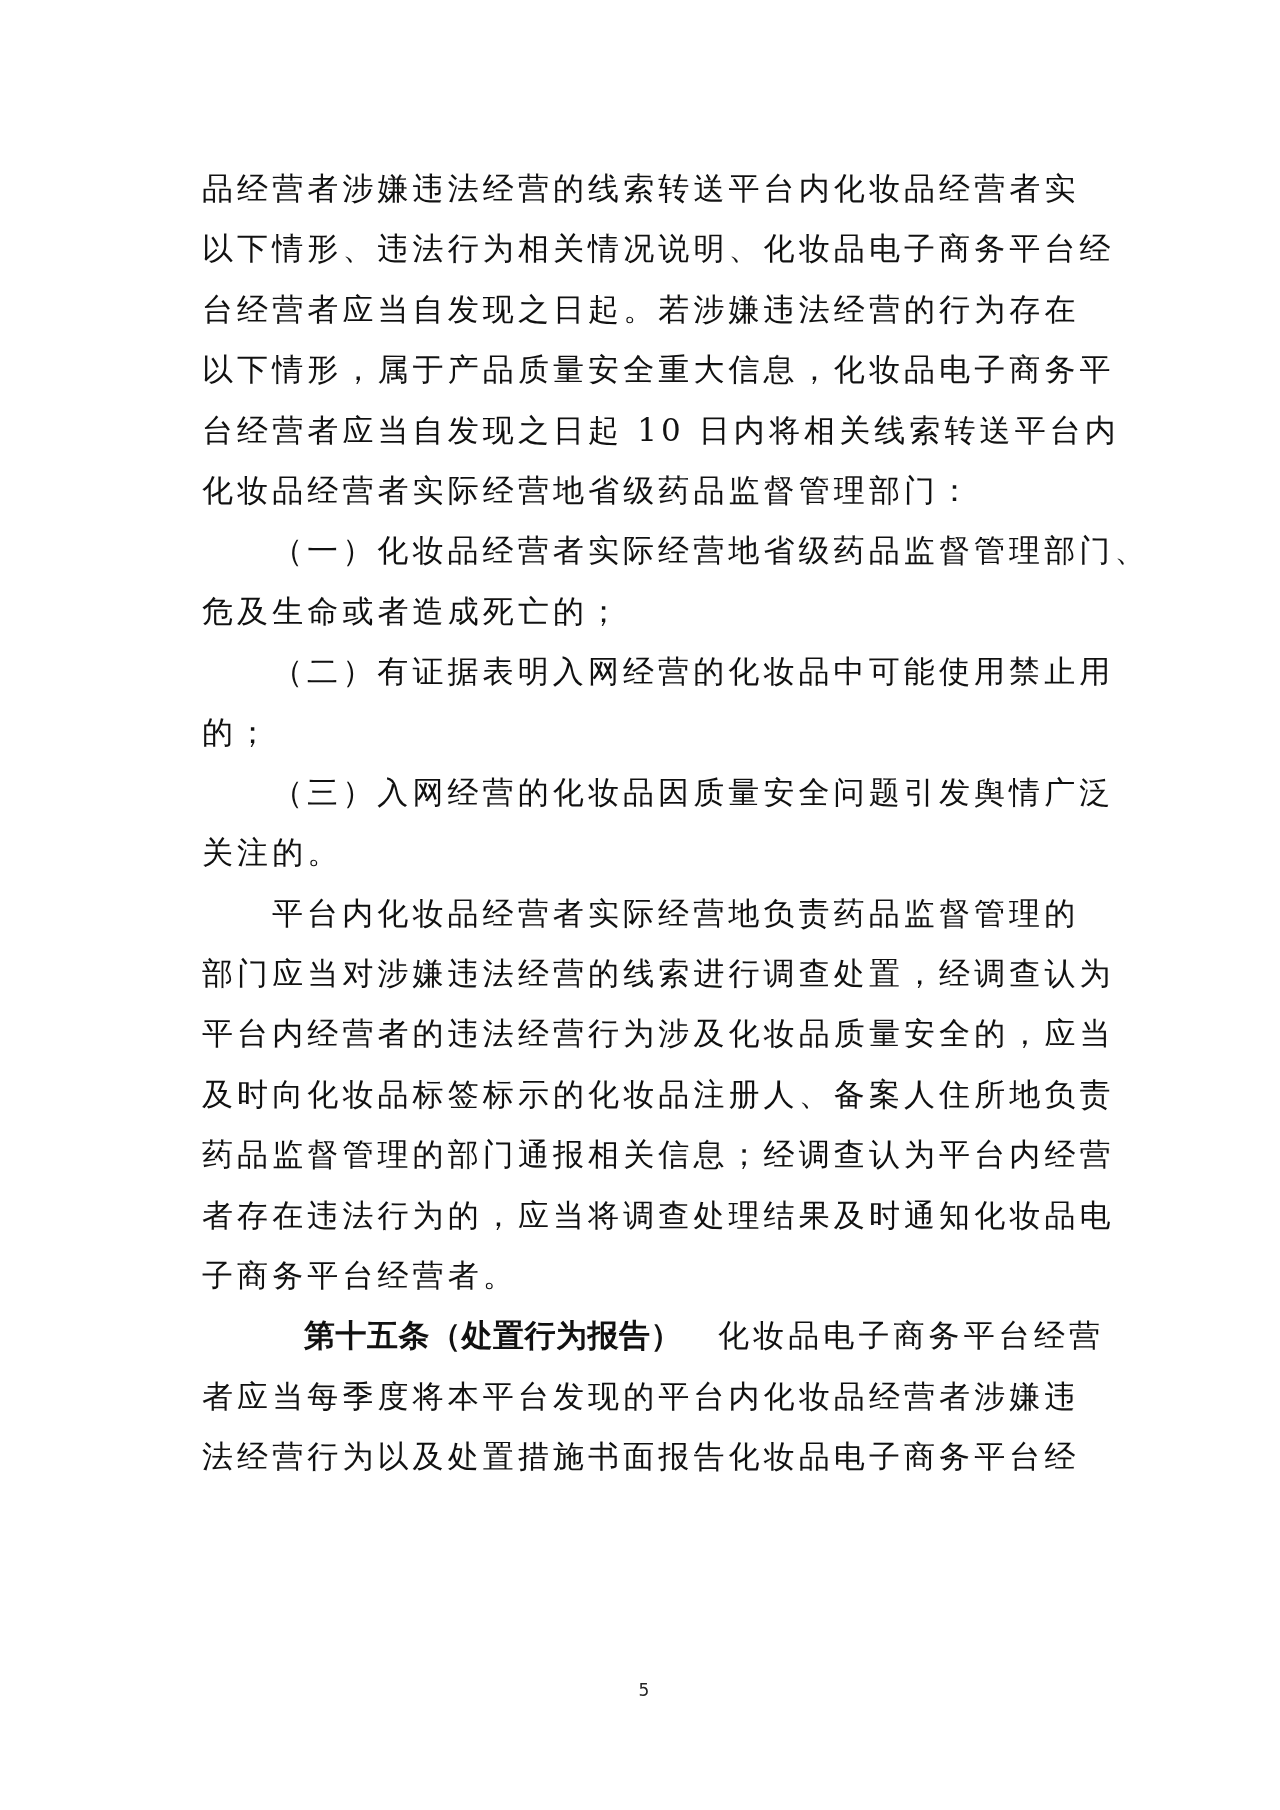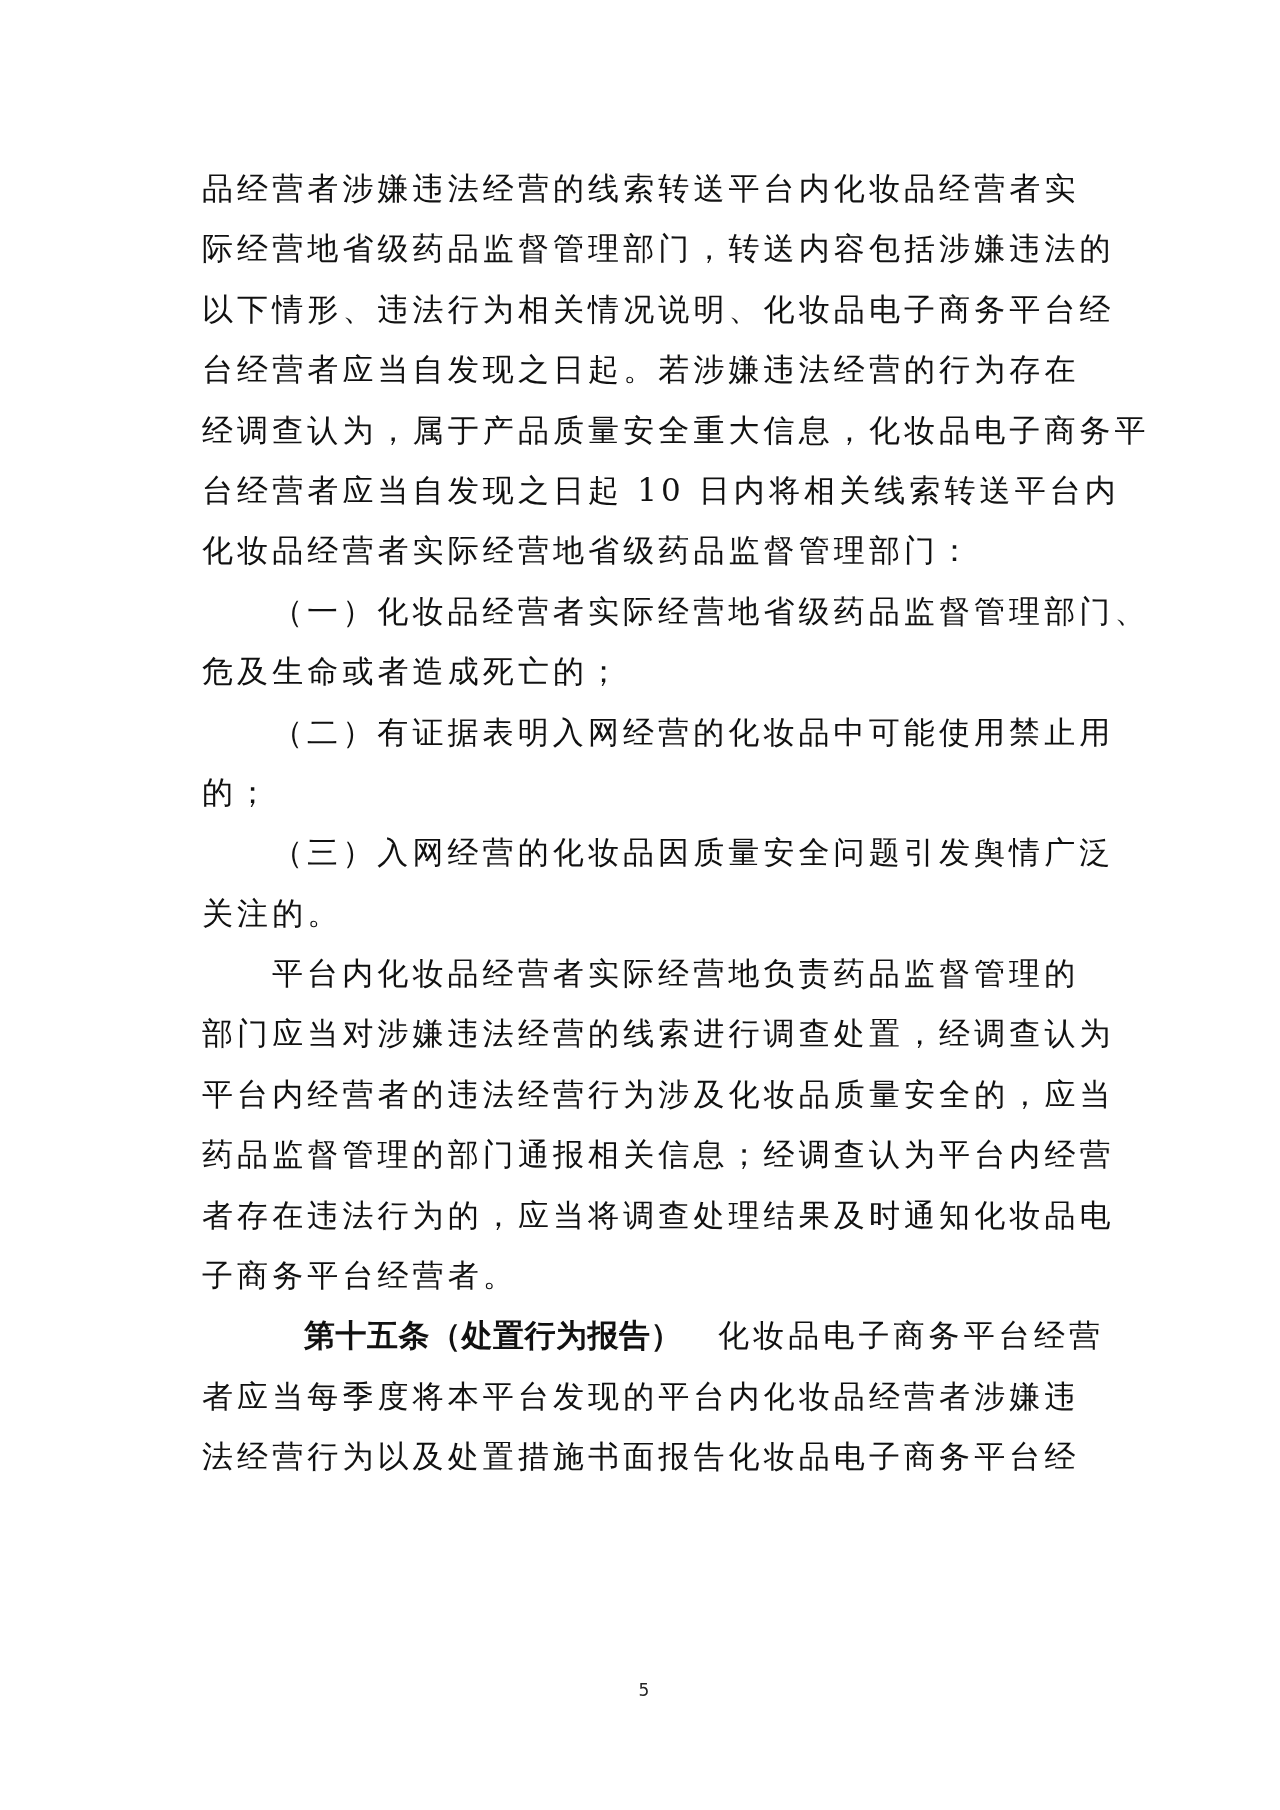--- a/index.html
+++ b/index.html
@@ -60,35 +60,35 @@
     font-size: 17px;
     color: #222222;
   }
 </style>
 </head>
 <body>
 
 <div class="page">
   <div class="body-text">
     <div class="line">品经营者涉嫌违法经营的线索转送平台内化妆品经营者实</div>
-    <div class="line">际经营地省级药品监督管理部门，转送内容包括涉嫌违法的</div>
     <div class="line">以下情形、违法行为相关情况说明、化妆品电子商务平台经</div>
     <div class="line">台经营者应当自发现之日起。若涉嫌违法经营的行为存在</div>
-    <div class="line">经调查认为，属于产品质量安全重大信息，化妆品电子商务平</div>
+    <div class="line">以下情形，属于产品质量安全重大信息，化妆品电子商务平</div>
     <div class="line">台经营者应当自发现之日起 10 日内将相关线索转送平台内</div>
     <div class="line">化妆品经营者实际经营地省级药品监督管理部门：</div>
     <div class="line indent">（一）化妆品经营者实际经营地省级药品监督管理部门、</div>
     <div class="line">危及生命或者造成死亡的；</div>
     <div class="line indent">（二）有证据表明入网经营的化妆品中可能使用禁止用</div>
     <div class="line">的；</div>
     <div class="line indent">（三）入网经营的化妆品因质量安全问题引发舆情广泛</div>
     <div class="line">关注的。</div>
     <div class="line indent">平台内化妆品经营者实际经营地负责药品监督管理的</div>
     <div class="line">部门应当对涉嫌违法经营的线索进行调查处置，经调查认为</div>
     <div class="line">平台内经营者的违法经营行为涉及化妆品质量安全的，应当</div>
+    <div class="line">及时向化妆品标签标示的化妆品注册人、备案人住所地负责</div>
     <div class="line">药品监督管理的部门通报相关信息；经调查认为平台内经营</div>
     <div class="line">者存在违法行为的，应当将调查处理结果及时通知化妆品电</div>
     <div class="line">子商务平台经营者。</div>
 
     <div class="line indent"><span class="heading">第十五条（处置行为报告）</span><span class="gap"></span><span>化妆品电子商务平台经营</span></div>
     <div class="line">者应当每季度将本平台发现的平台内化妆品经营者涉嫌违</div>
     <div class="line">法经营行为以及处置措施书面报告化妆品电子商务平台经</div>
   </div>
 
   <div class="page-number">5</div>

